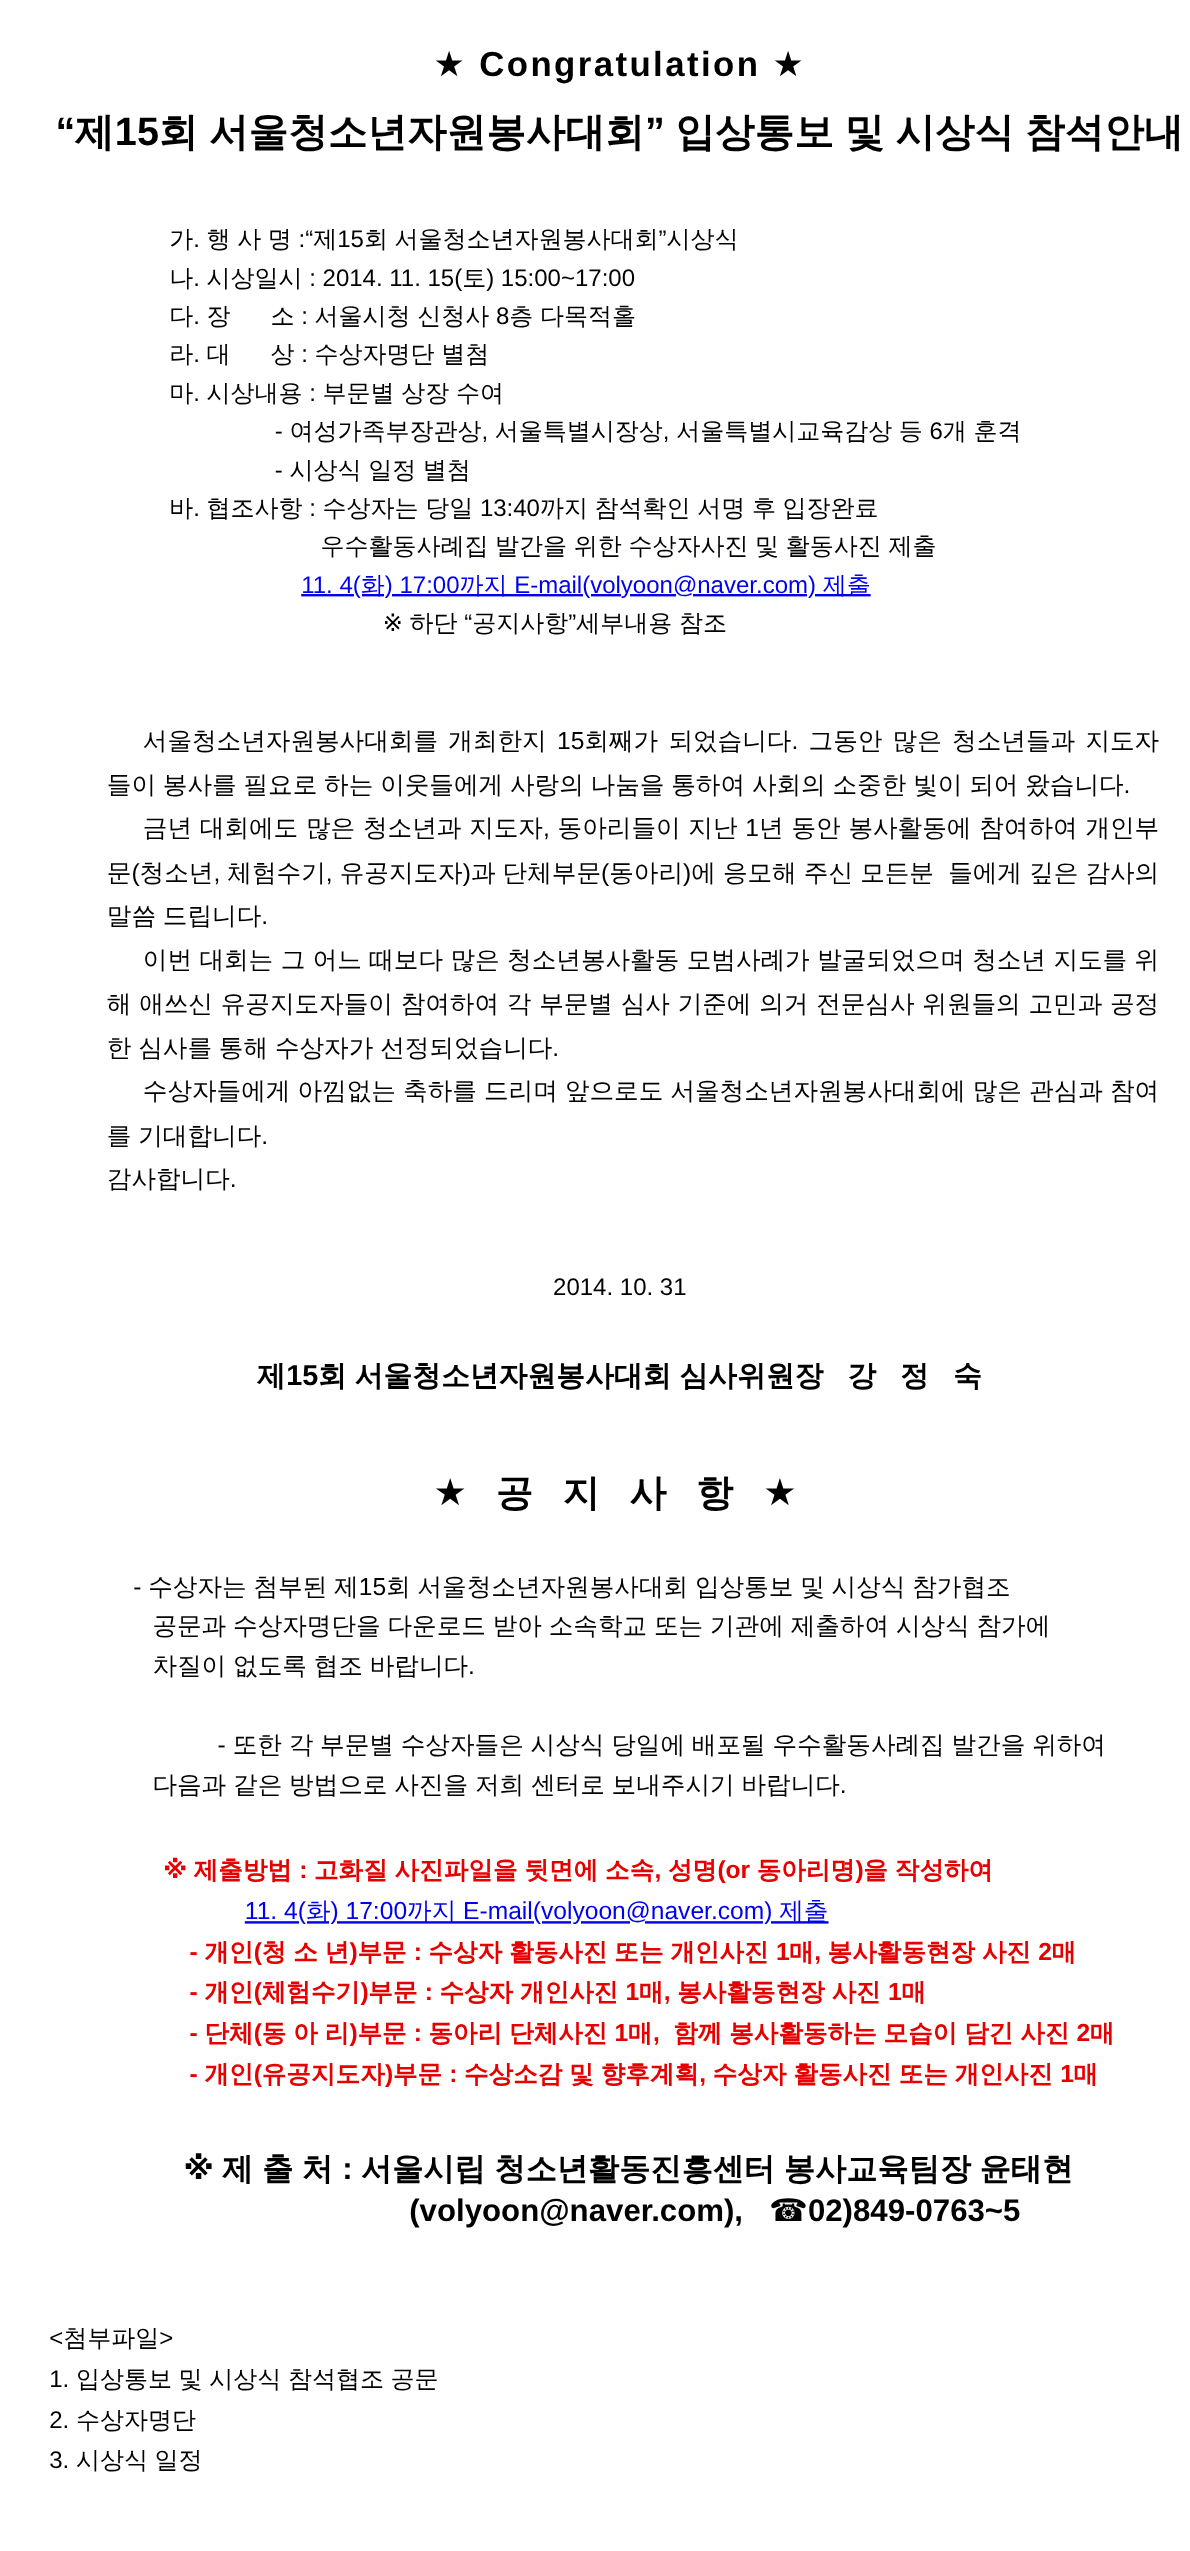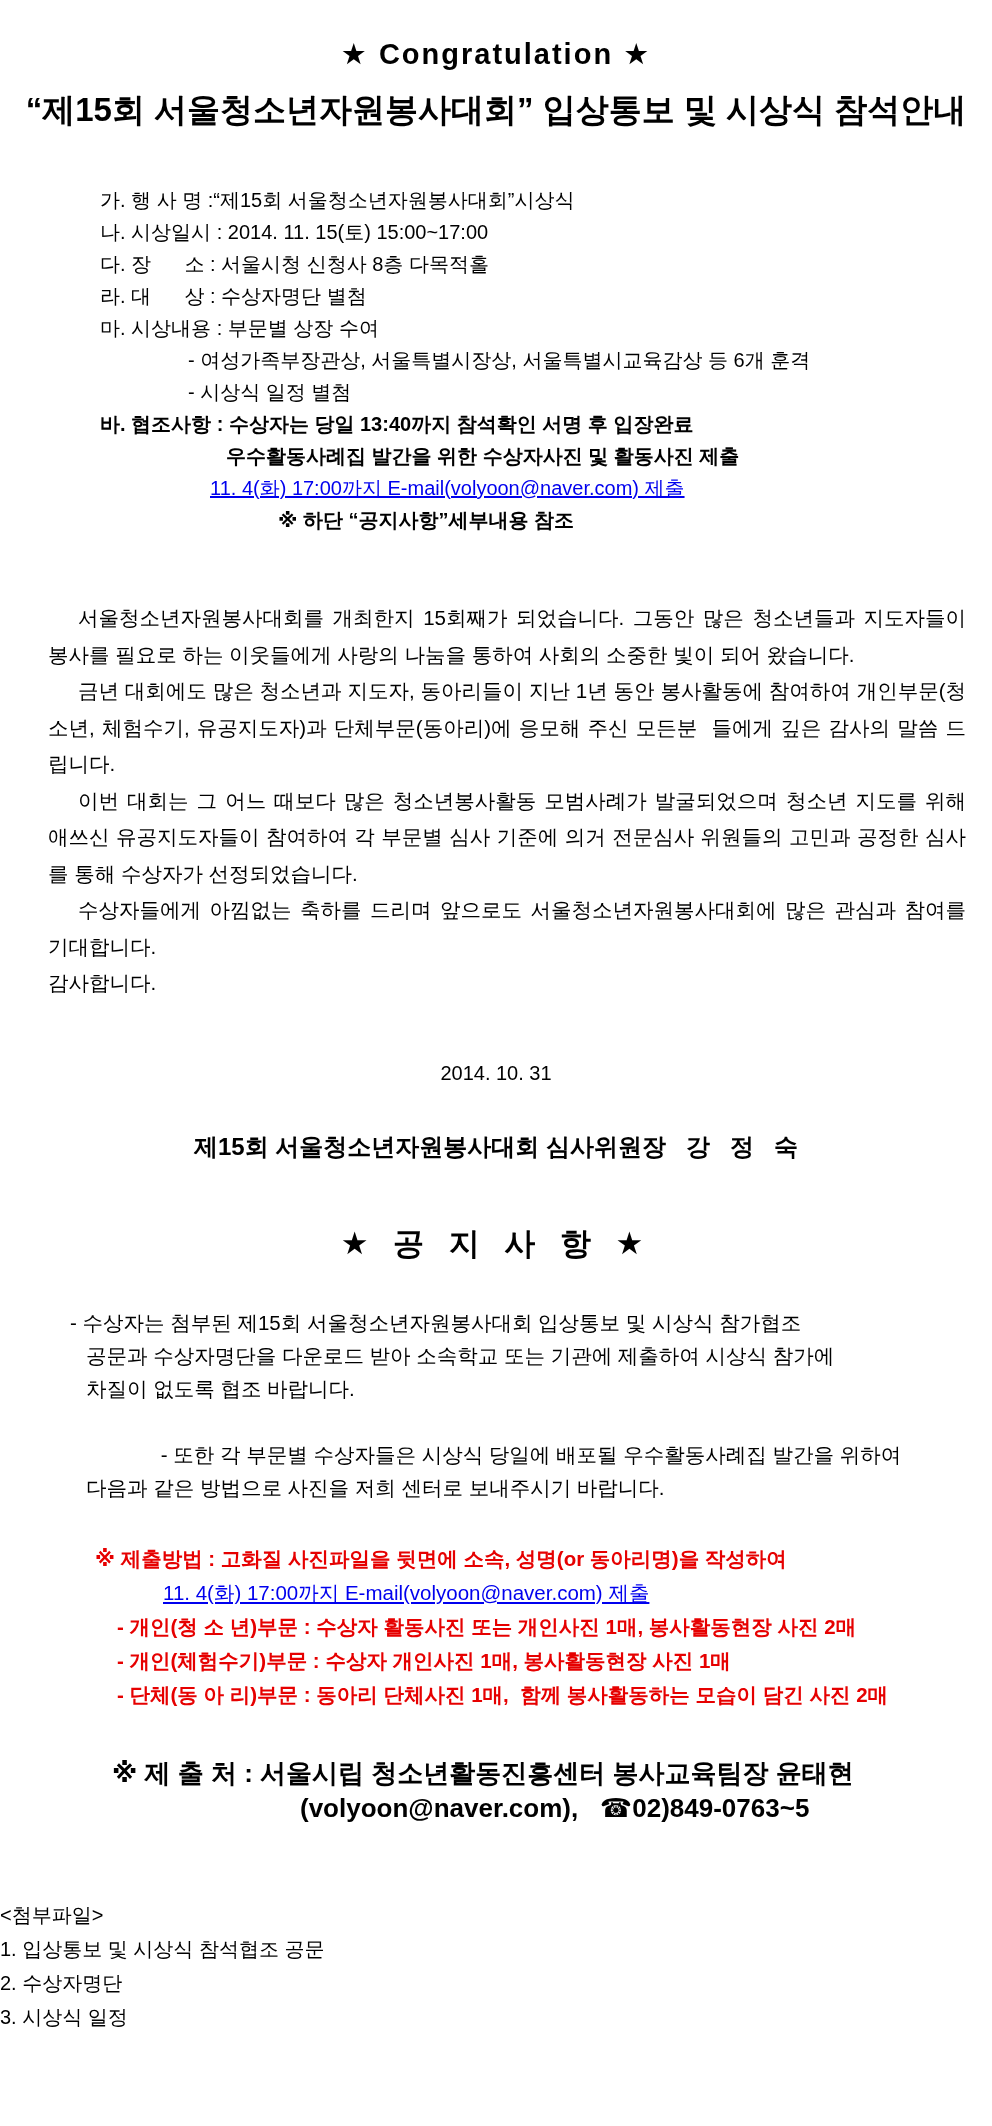--- a/index.html
+++ b/index.html
@@ -2,36 +2,36 @@
 <html style="--red: #e60000; --blue: #0000ee; --ink: #000000;"><head>
 <meta charset="utf-8">
 <style>
   :root { --red:#e60000; --blue:#0000ee; --ink:#000000; }
   * { box-sizing: border-box; }
   html,body { margin:0; padding:0; }
   body {
     width:992px; min-height:2126px; background:#ffffff; color:var(--ink);
     font-family:"Liberation Sans","DejaVu Sans",sans-serif;
   }
-  .doc { padding-top:34px; padding-bottom:22px; }
+  .doc { padding-top:34px; padding-bottom:22px;margin-left:41px; }
   .congrats {
     text-align:center; font-size:29px; font-weight:bold; letter-spacing:2px;
     line-height:40px; margin:0 0 14px 0;
   }
   .title {
     text-align:center; font-size:33px; font-weight:bold; line-height:44px;
     margin:0 0 52px 0; white-space:pre-wrap;
   }
   .info { margin-left:100px; margin-right:20px; font-size:20px; line-height:32px; }
   .line { white-space:pre-wrap; }
   .ind-sub  { padding-left:88px; }
   .ind-cont { padding-left:126px; }
   .ind-link { padding-left:110px; }
   .ind-note { padding-left:178px; }
-  .bold { font-weight:bold; }
+  .bold { font-weight:normal; }
   .link { color:var(--blue); text-decoration:underline; font-weight:normal; cursor:pointer; display:inline-block; }
   .paras { margin:64px 26px 0 48px; font-size:20.5px; line-height:36.5px; text-align:justify; }
   .paras p { margin:0; white-space:pre-wrap; }
   .paras p.ind { text-indent:30px; }
   .date { text-align:center; margin-top:56px; font-size:20px; line-height:30px; }
   .signature {
     text-align:center; margin-top:42px; font-size:24px; font-weight:bold;
     line-height:34px; white-space:pre-wrap;
   }
   .notice-title {
@@ -94,20 +94,21 @@
     <div class="line n-first n-gap">- 또한 각 부문별 수상자들은 시상식 당일에 배포될 우수활동사례집 발간을 위하여</div>
     <div class="line n-cont">다음과 같은 방법으로 사진을 저희 센터로 보내주시기 바랍니다.</div>
   </div>
 
   <div class="red-section">
     <div class="line red rs-method">※ 제출방법 : 고화질 사진파일을 뒷면에 소속, 성명(or 동아리명)을 작성하여</div>
     <div class="line rs-link"><span class="link">11. 4(화) 17:00까지 E-mail(volyoon@naver.com) 제출</span></div>
     <div class="line red rs-cat">- 개인(청 소 년)부문 : 수상자 활동사진 또는 개인사진 1매, 봉사활동현장 사진 2매</div>
     <div class="line red rs-cat">- 개인(체험수기)부문 : 수상자 개인사진 1매, 봉사활동현장 사진 1매</div>
     <div class="line red rs-cat">- 단체(동 아 리)부문 : 동아리 단체사진 1매,  함께 봉사활동하는 모습이 담긴 사진 2매</div>
+    <div class="line red rs-cat">- 개인(유공지도자)부문 : 수상소감 및 향후계획, 수상자 활동사진 또는 개인사진 1매</div>
   </div>
 
   <div class="submit-to">
     <div class="line st-1">※ 제 출 처 : 서울시립 청소년활동진흥센터 봉사교육팀장 윤태현</div>
     <div class="line st-2">(volyoon@naver.com),   ☎02)849-0763~5</div>
   </div>
 
   <div class="attachments">
     <div class="line">&lt;첨부파일&gt;</div>
     <div class="line">1. 입상통보 및 시상식 참석협조 공문</div>

